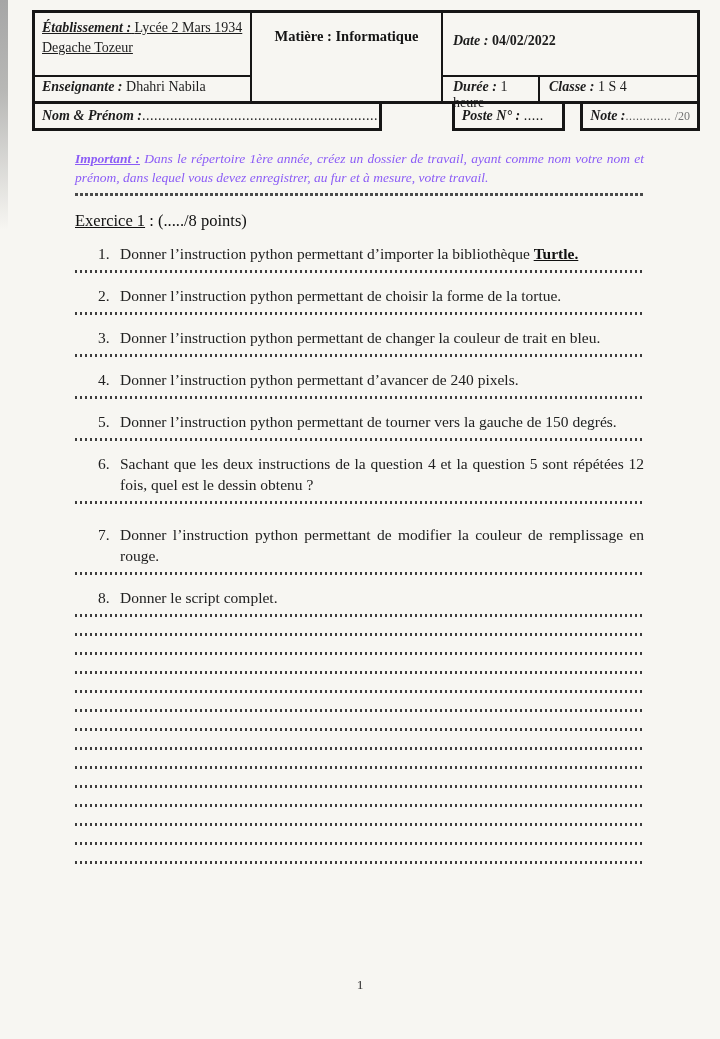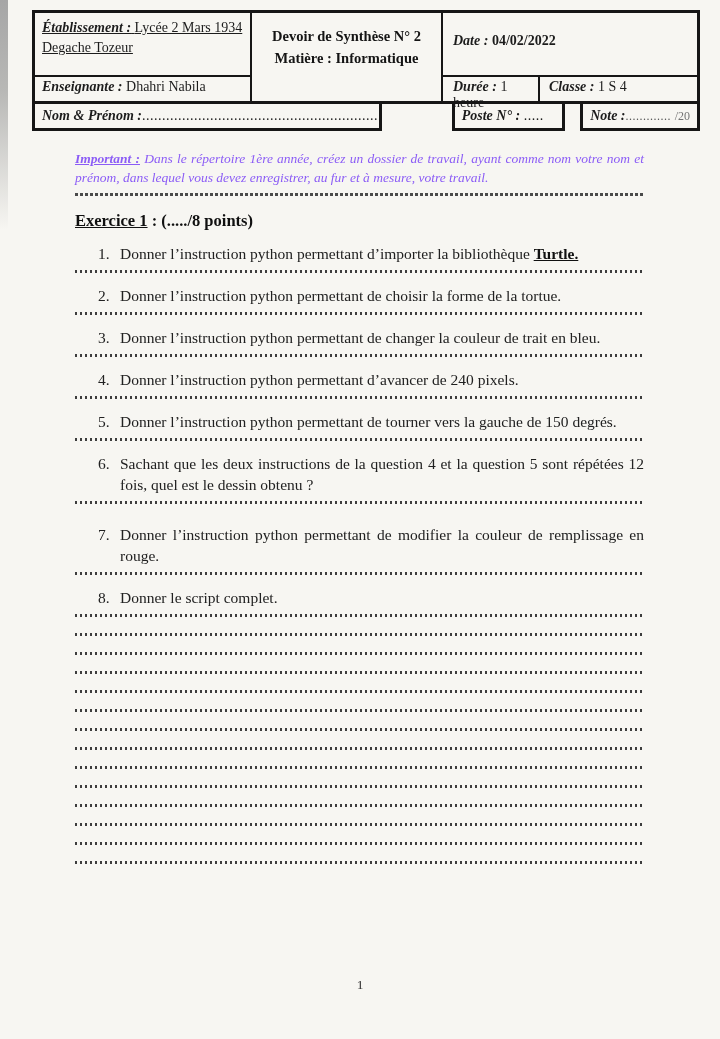--- a/index.html
+++ b/index.html
@@ -51,21 +51,21 @@
   .note-total { font-size: 12px; padding-left: 4px; color: #737373; text-align: center; }
 
   
   .content { position: absolute; left: 75px; top: 150px; width: 569px; }
 
   .important-note { margin: 0; font-size: 13.5px; font-style: italic; line-height: 1.4; color: #8b5cf6; text-align: justify; }
   .important-label { font-weight: bold; text-decoration: underline; }
 
   .separator { height: 3px; margin-top: 5px; background: repeating-linear-gradient(90deg, #4a4a4a 0 3px, transparent 3px 5px); }
 
-  .ex-heading { margin: 15px 0 0 0; font-size: 16.5px; font-weight: bold; color: #101010; }
+  .ex-heading { margin: 15px 0 0 0; font-size: 16.5px; font-weight: normal; color: #101010; }
   .ex-heading .underlined { text-decoration: underline; }
 
   .q-item { margin-top: 0; }
   .q-item.gap-after { margin-bottom: 20px; }
   .q-row { display: flex; margin-top: 12px; font-size: 15.5px; line-height: 21px; color: #212121; }
   .q-num { flex: none; width: 22px; margin-left: 23px; }
   .q-text { flex: 1; text-align: justify; }
   .q-text b { color: #111; text-decoration: underline; }
 
   .answer-lines { margin-top: 6px; }
@@ -79,21 +79,20 @@
 
 <div class="page">
   <div class="scan-edge-left"></div>
 
   <div class="header-table">
     <div class="hcell cell-etab">
       <span class="lbl">Établissement :</span>
       <span>Lycée 2 Mars 1934 Degache Tozeur</span>
     </div>
     <div class="hcell cell-title">
-      <div>Devoir de Synthèse N° 2</div>
       <div>Matière : Informatique</div>
     </div>
     <div class="hcell cell-date">
       <span class="lbl">Date :</span>
       <span class="val">04/02/2022</span>
     </div>
     <div class="hcell cell-ens">
       <span class="lbl">Enseignante :</span>
       <span>Dhahri Nabila</span>
     </div>

